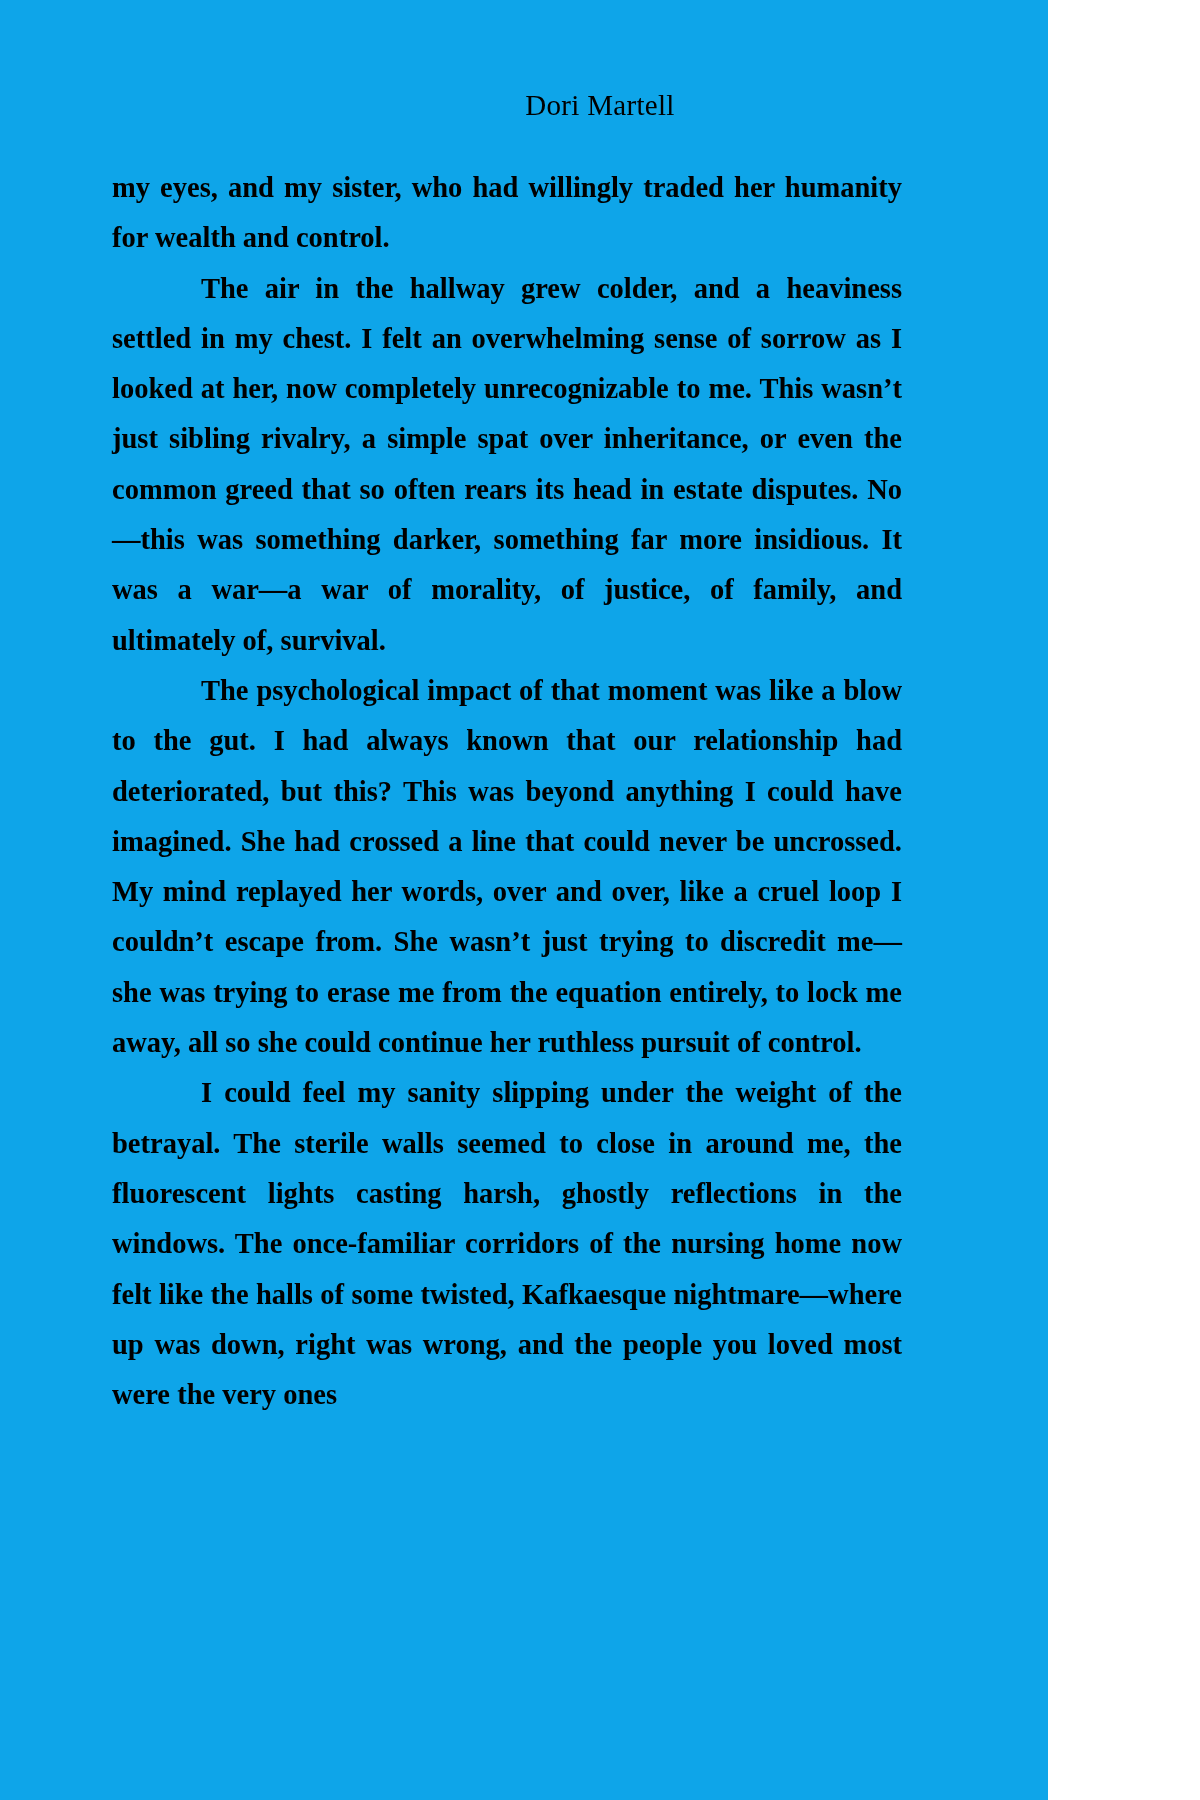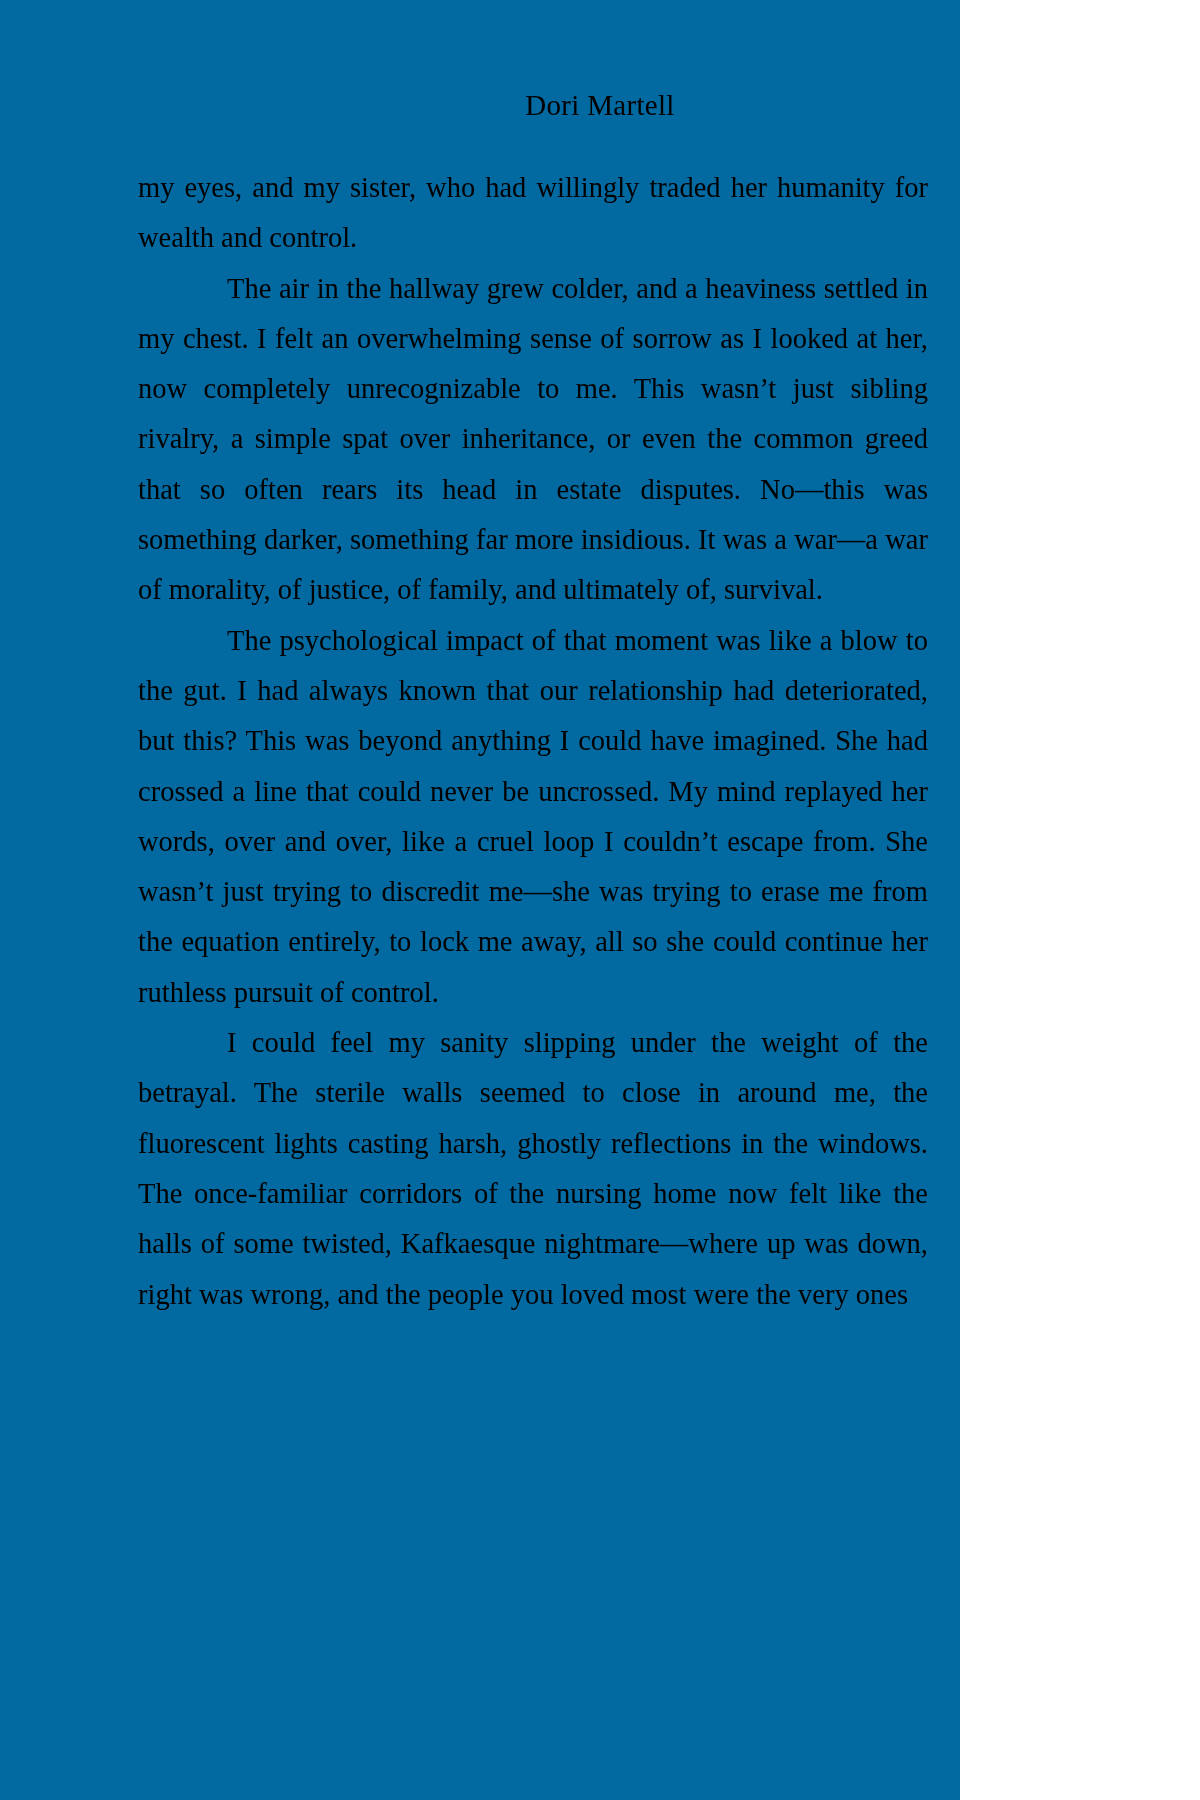--- a/index.html
+++ b/index.html
@@ -2,43 +2,44 @@
 <html><head>
 <meta charset="utf-8">
 <style>
   html, body {
     margin: 0;
     padding: 0;
     background: #ffffff;
   }
   .page {
     position: relative;
-    width: 960px;
+    width: 1048px;
     height: 1800px;
-    background: #0369a1;
+    background: #0ea5e9;
     font-family: "Liberation Serif", "DejaVu Serif", serif;
     color: #000000;
     box-sizing: border-box;
     overflow: hidden;
   }
   .running-header {
     position: absolute;
     top: 88px;
     left: 0;
     width: 1200px;
     text-align: center;
     font-size: 29px;
     line-height: 1.2;
     letter-spacing: 0.3px;
   }
   .body-block {
     position: absolute;
     top: 163px;
-    left: 138px;
+    left: 112px;
     width: 790px;
+    font-weight: bold;
   }
   .para {
     margin: 0;
     font-size: 28.5px;
     line-height: 50.3px;
     text-align: justify;
     text-justify: inter-word;
     text-indent: 0;
     hyphens: none;
   }

